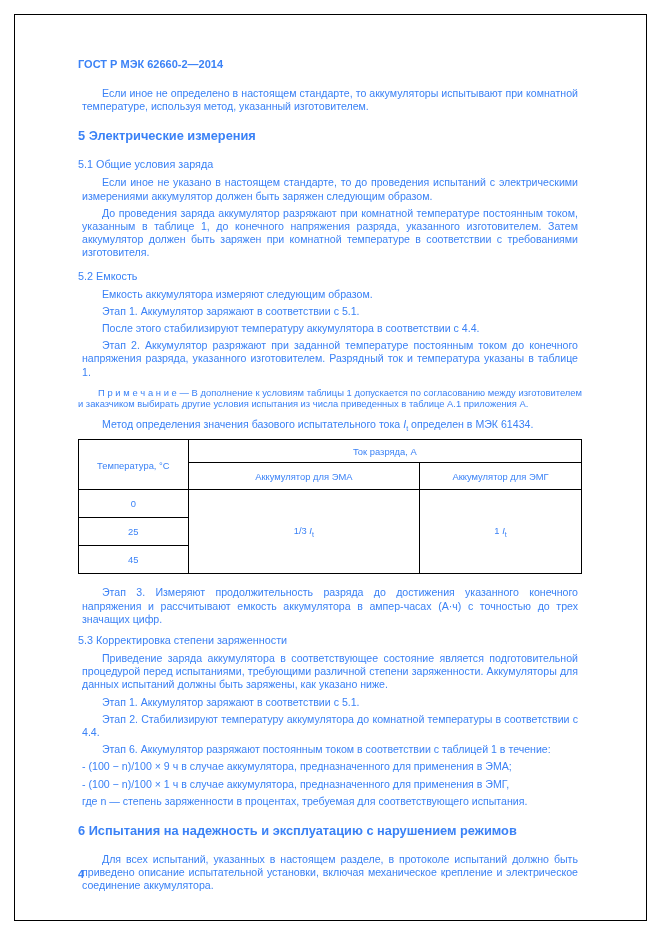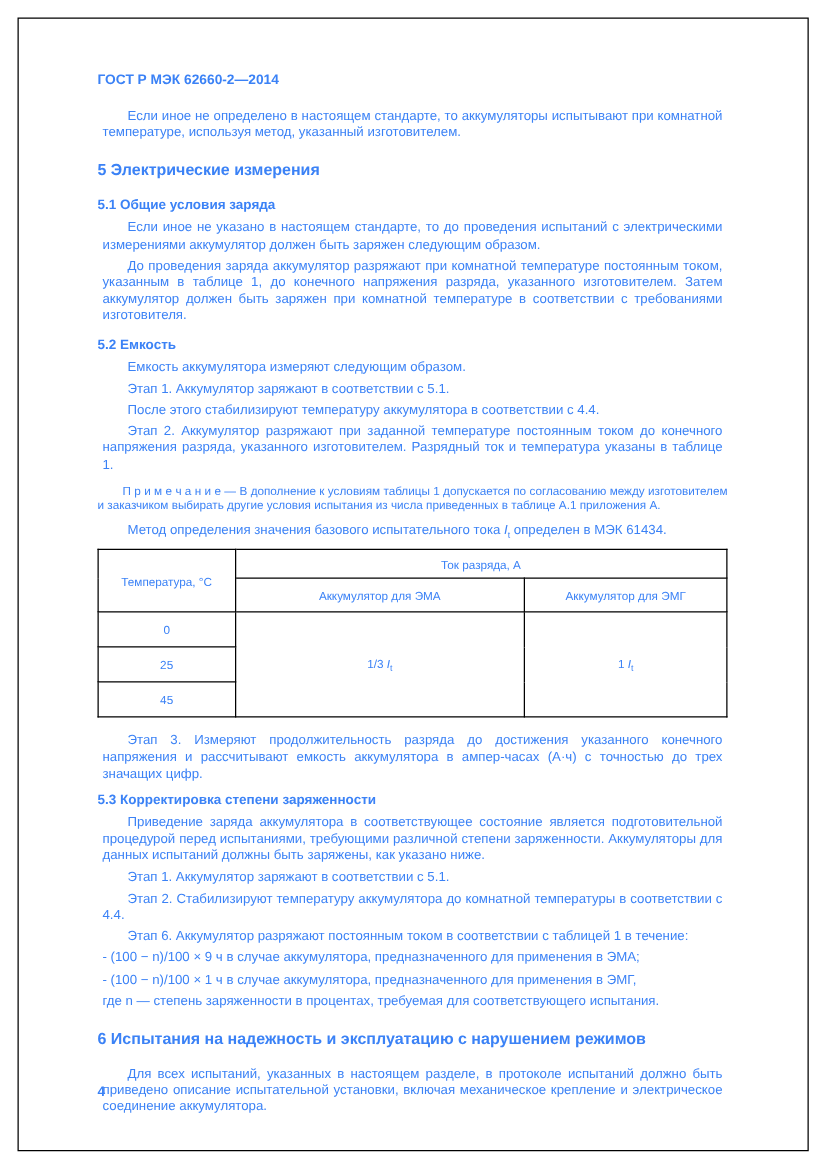--- a/index.html
+++ b/index.html
@@ -36,21 +36,21 @@
     text-align: justify;
   }
   .indent { text-indent: 20px; }
   .h-section {
     font-size: 12.8px;
     font-weight: bold;
     margin: 15px 0 15px 0;
   }
   .h-sub {
     font-size: 10.8px;
-    font-weight: bold;
+    font-weight: normal;
     margin: 10px 0 6px 0;
   }
   .note {
     margin: 8px 0 8px 0;
     font-size: 9.4px;
     line-height: 11.6px;
     text-align: justify;
   }
   .table-caption {
     font-size: 9.4px;

